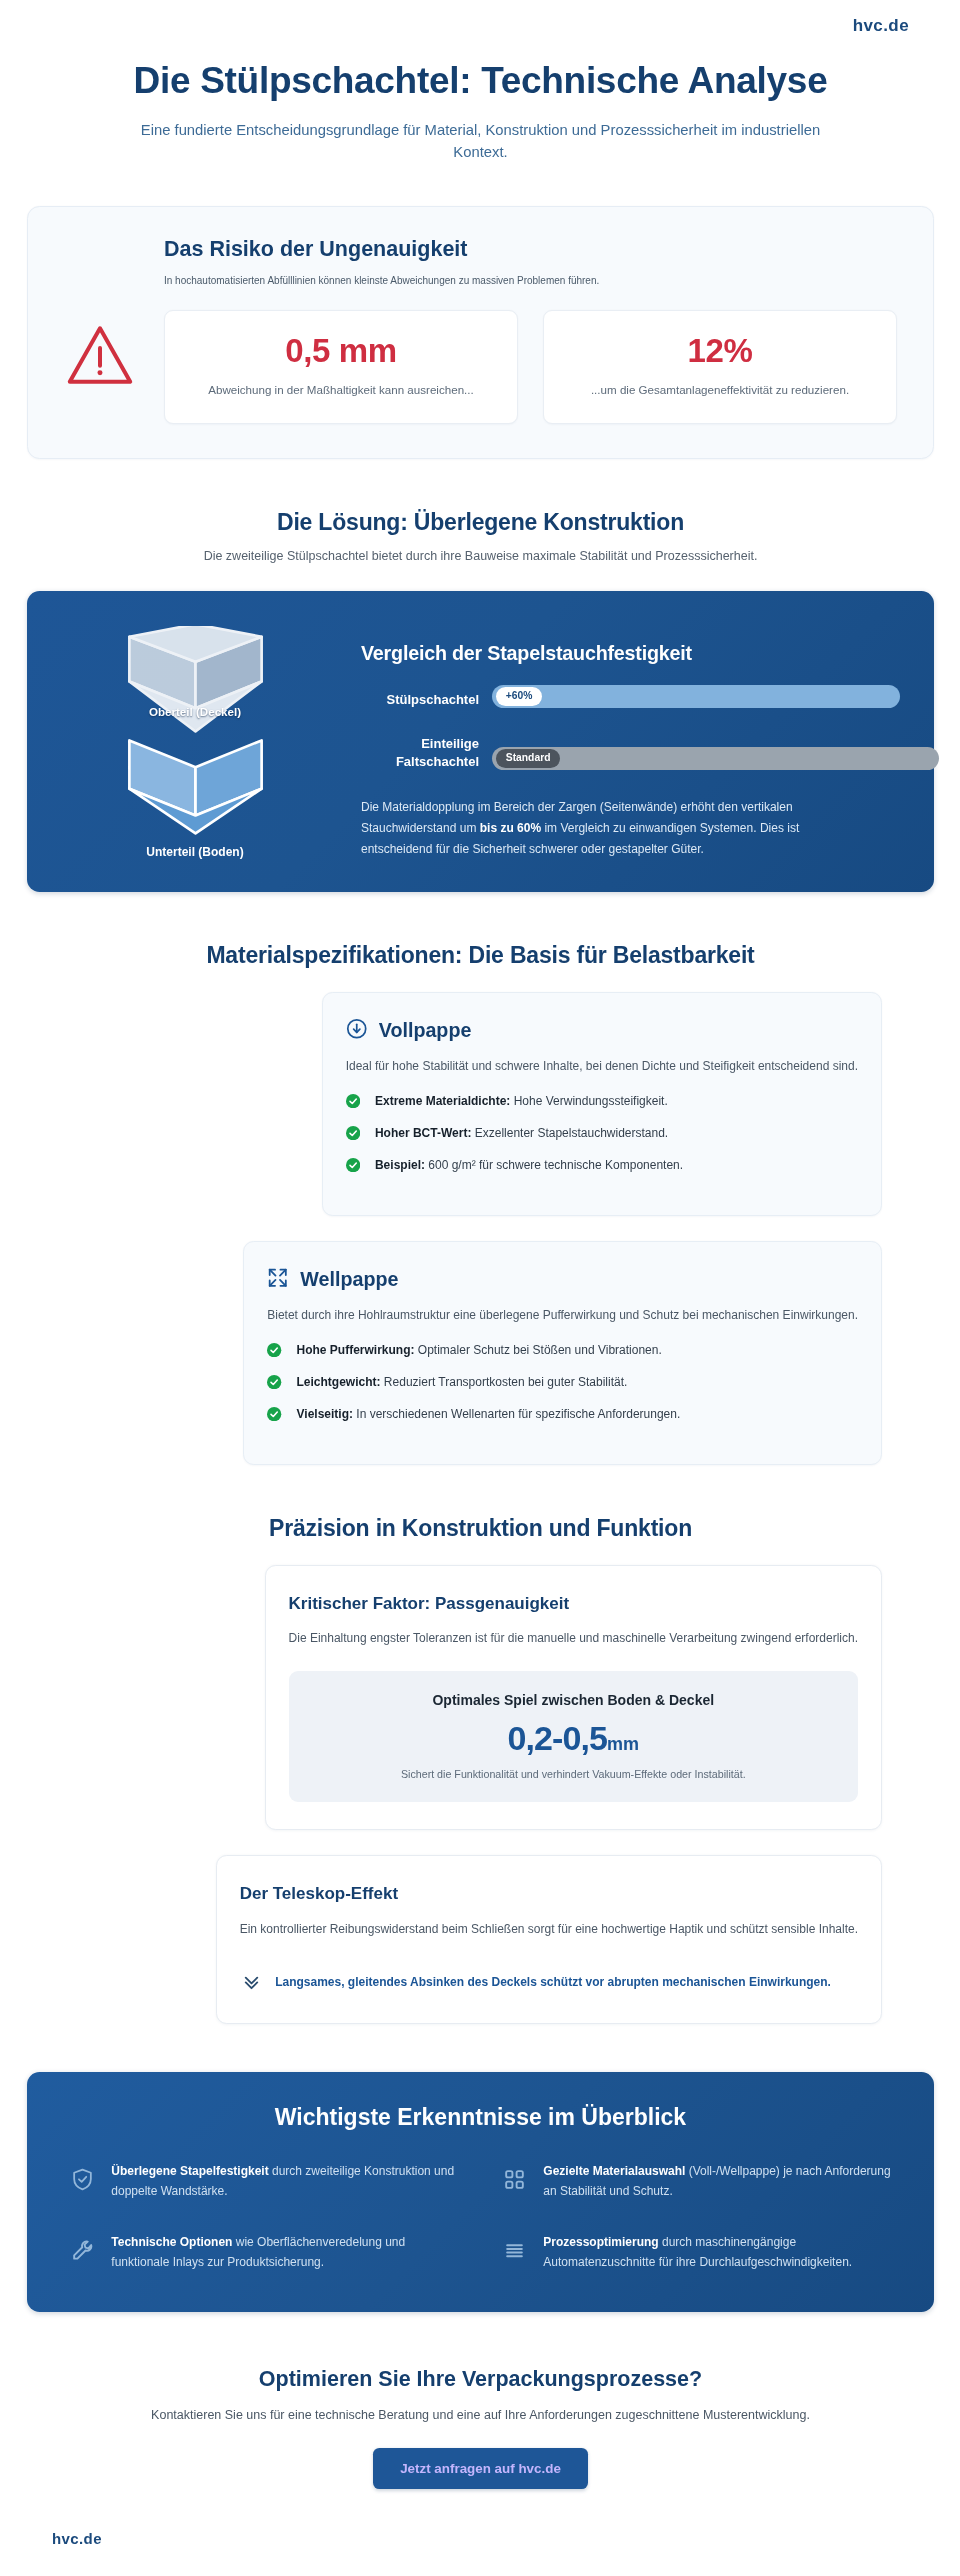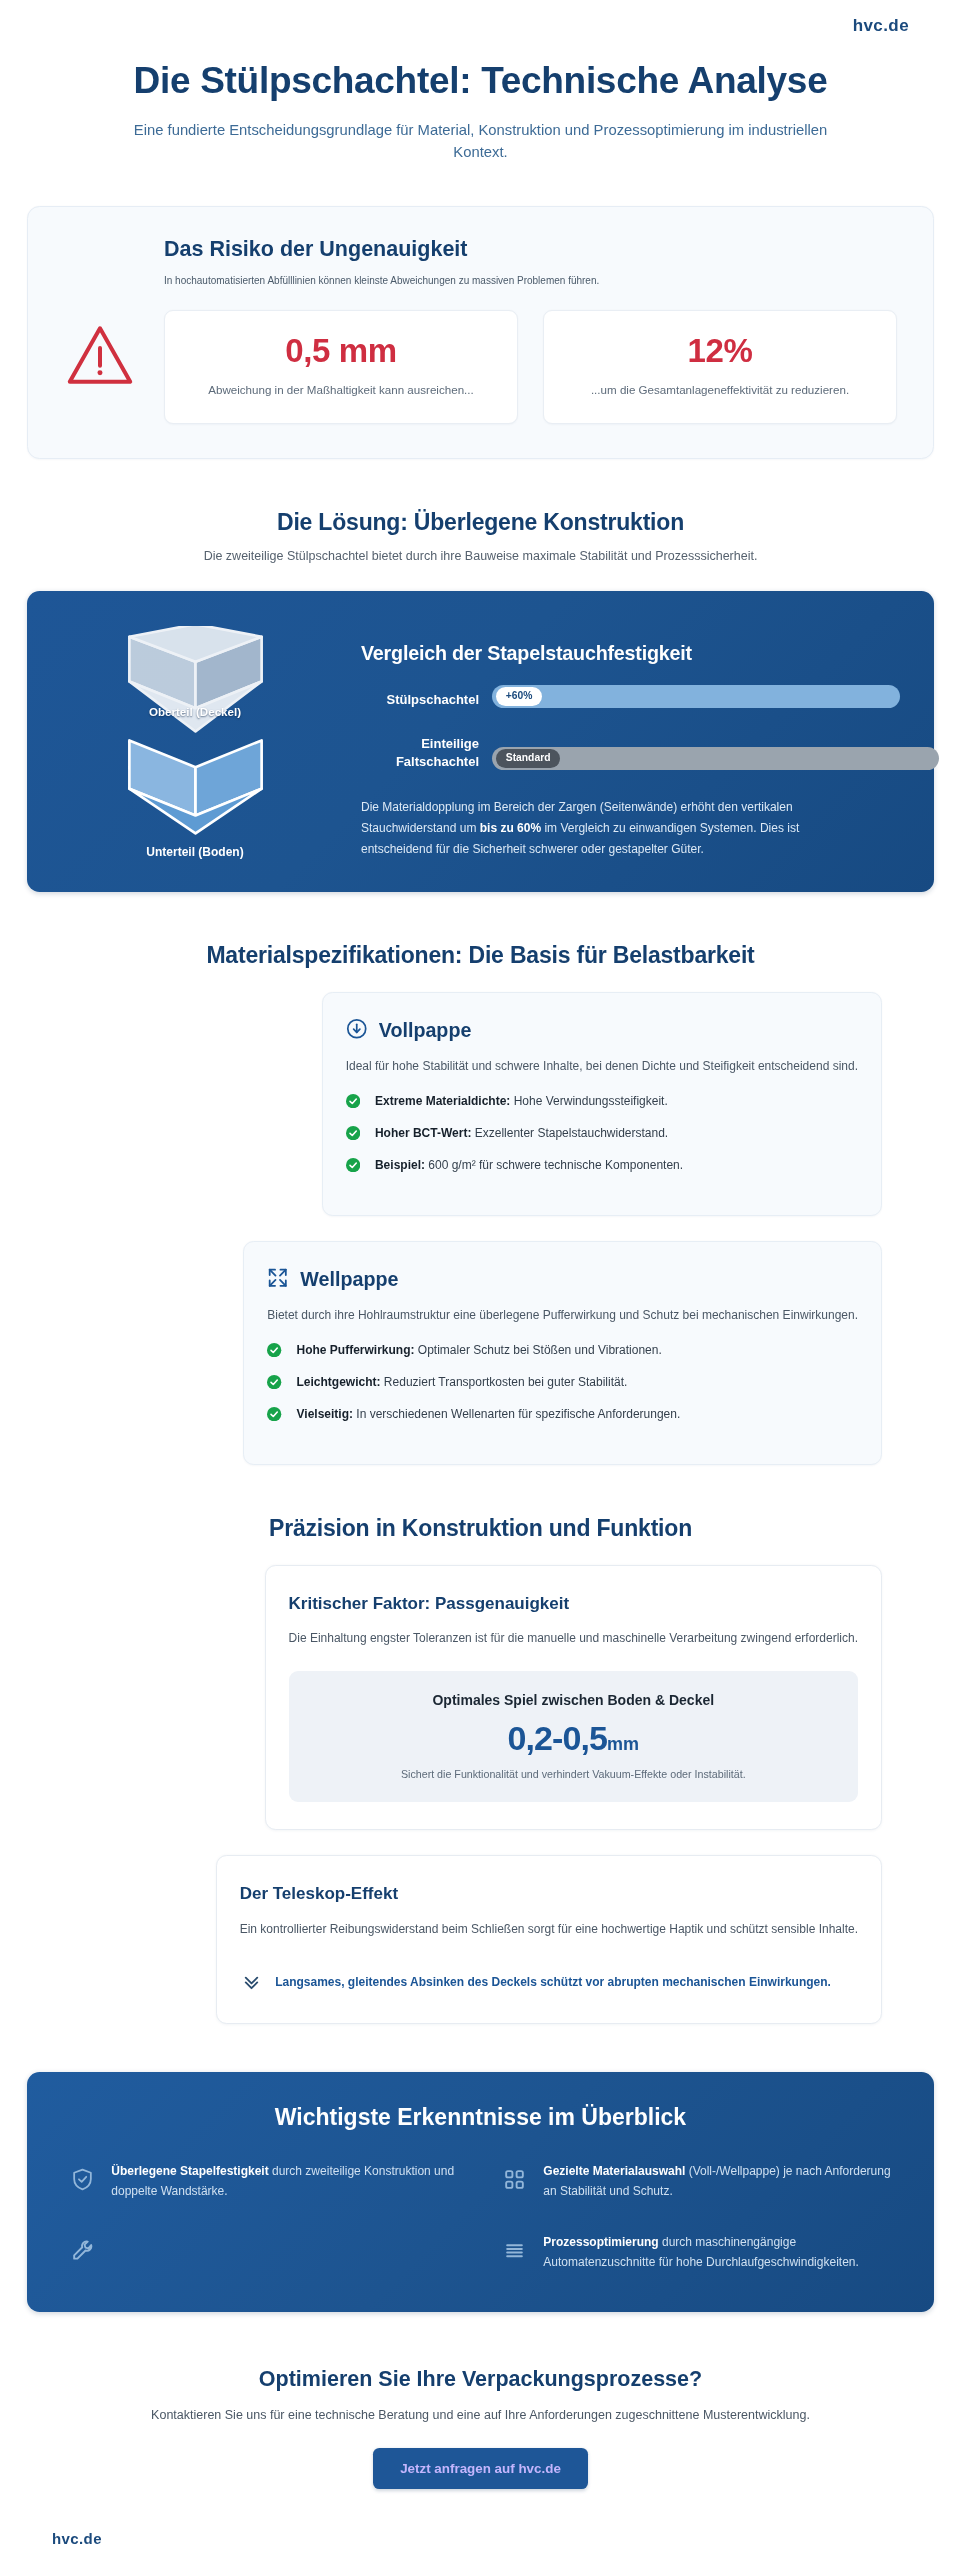--- a/index.html
+++ b/index.html
@@ -398,21 +398,21 @@
 <body>
 
 <div class="page">
 
   <div class="topbar">
     <span class="brand">hvc.de</span>
   </div>
 
   <div class="hero">
     <h1>Die Stülpschachtel: Technische Analyse</h1>
-    <p>Eine fundierte Entscheidungsgrundlage für Material, Konstruktion und Prozessoptimierung im industriellen Kontext.</p>
+    <p>Eine fundierte Entscheidungsgrundlage für Material, Konstruktion und Prozesssicherheit im industriellen Kontext.</p>
   </div>
 
   <div class="risk-card">
     <div class="risk-icon">
       <svg width="72" height="64" viewBox="0 0 80 72" fill="none">
         <path d="M40 6 L74 66 H6 Z" stroke="#d0303f" stroke-width="4.5" stroke-linejoin="round" fill="none"></path>
         <line x1="40" y1="28" x2="40" y2="48" stroke="#d0303f" stroke-width="4.5" stroke-linecap="round"></line>
         <circle cx="40" cy="56" r="2.8" fill="#d0303f"></circle>
       </svg>
     </div>
@@ -634,32 +634,33 @@
         </span>
         <span class="tx"><b>Gezielte Materialauswahl</b><span> (Voll-/Wellpappe) je nach Anforderung an Stabilität und Schutz.</span></span>
       </div>
 
       <div class="tk-item">
         <span class="ic">
           <svg width="25" height="25" viewBox="0 0 24 24" fill="none" stroke="#a8c8e6" stroke-width="1.8" stroke-linecap="round" stroke-linejoin="round">
             <path d="M17 3.5 a4.2 4.2 0 0 0-5.2 5.4 L4 16.7 v3.1 h3.1 l7.8-7.8 a4.2 4.2 0 0 0 5.4-5.2 L17.6 10 l-2.8-.8 L14 6.4 Z"></path>
           </svg>
         </span>
+        <span class="tx"><b>Technische Optionen</b><span> wie Oberflächenveredelung und funktionale Inlays zur Produktsicherung.</span></span>
       </div>
 
       <div class="tk-item">
         <span class="ic">
           <svg width="25" height="25" viewBox="0 0 24 24" fill="none" stroke="#a8c8e6" stroke-width="2" stroke-linecap="round">
             <line x1="5" y1="7" x2="19" y2="7"></line>
               <line x1="5" y1="10.5" x2="19" y2="10.5"></line>
             <line x1="5" y1="14" x2="19" y2="14"></line>
               <line x1="5" y1="17.5" x2="19" y2="17.5"></line>
           </svg>
         </span>
-        <span class="tx"><b>Prozessoptimierung</b><span> durch maschinengängige Automatenzuschnitte für hohe Durchlaufgeschwindigkeiten.</span></span>
+        <span class="tx"><b>Prozessoptimierung</b><span> durch maschinengängige Automatenzuschnitte für ihre Durchlaufgeschwindigkeiten.</span></span>
       </div>
 
     </div>
   </div>
 
   <div class="cta">
     <h2>Optimieren Sie Ihre Verpackungsprozesse?</h2>
     <p>Kontaktieren Sie uns für eine technische Beratung und eine auf Ihre Anforderungen zugeschnittene Musterentwicklung.</p>
     <button class="cta-btn">Jetzt anfragen auf hvc.de</button>
   </div>

